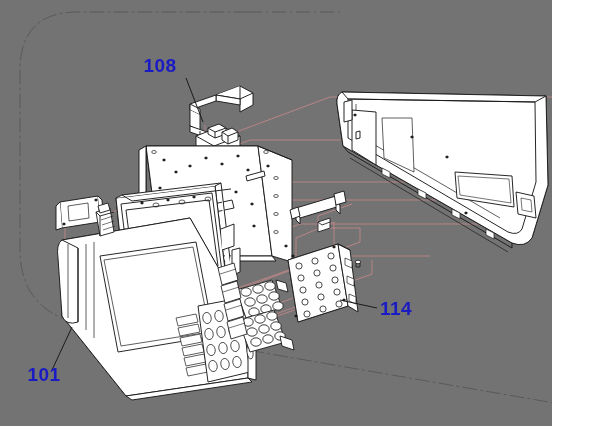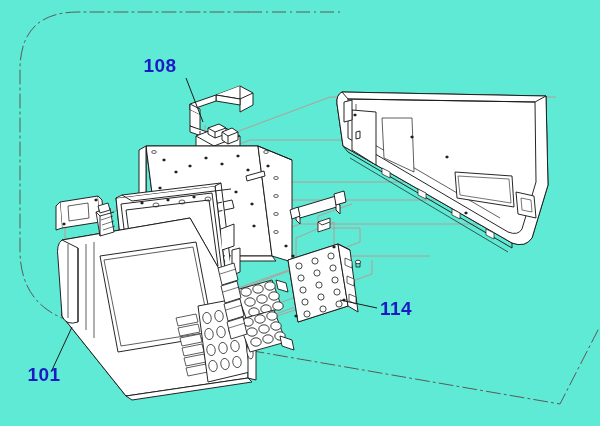--- a/index.html
+++ b/index.html
@@ -6,23 +6,23 @@
   html, body {
     margin: 0;
     padding: 0;
     background: #ffffff;
   }
   body {
     font-family: "Liberation Sans", sans-serif;
   }
   #stage {
     position: relative;
-    width: 600px;
+    width: 552px;
     height: 426px;
-    background: #5eead4;
+    background: #737373;
     overflow: hidden;
   }
   #drawing {
     position: absolute;
     left: 0;
     top: 0;
     width: 600px;
     height: 426px;
   }
   .callout-text {

